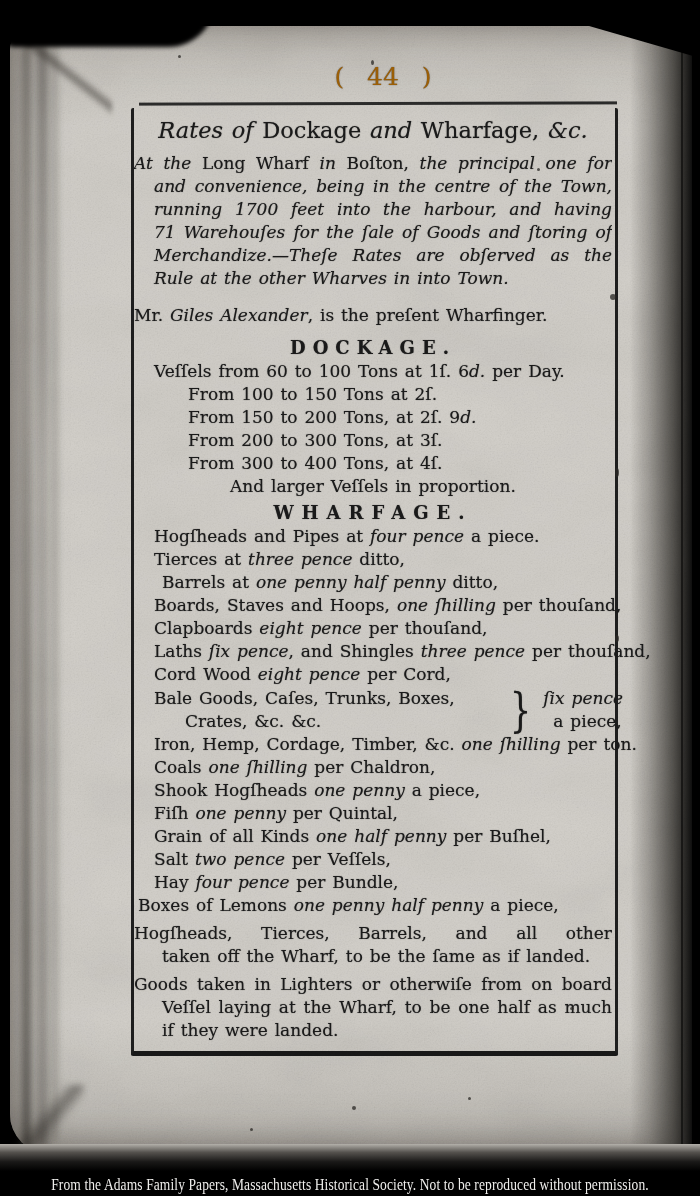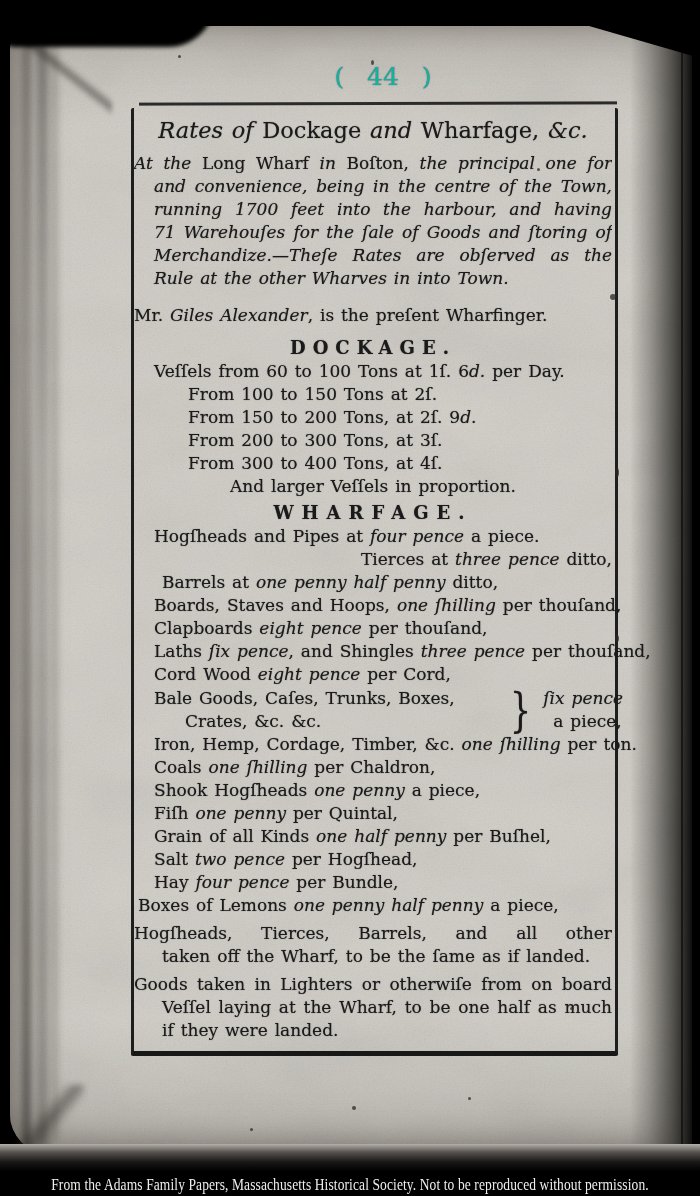--- a/index.html
+++ b/index.html
@@ -23,21 +23,21 @@
             background:linear-gradient(38deg, rgba(0,0,0,0) 44%, rgba(52,48,43,.5) 50%, rgba(0,0,0,0) 56%);}
   .crease-bl{left:8px;top:1085px;width:76px;height:72px;filter:blur(3px);
             background:linear-gradient(130deg, rgba(0,0,0,0) 40%, rgba(45,42,38,.5) 52%, rgba(0,0,0,0) 64%);}
   
   .gutter{position:absolute;left:630px;top:24px;width:63px;height:1130px;pointer-events:none;
           background:linear-gradient(to right, rgba(90,88,84,0) 0%, rgba(92,89,84,.40) 30%,
                      rgba(56,54,50,.78) 68%, rgba(30,29,27,.92) 88%, rgba(8,8,8,.98) 100%);}
   .gutter-line{position:absolute;left:681px;top:30px;width:2px;height:1118px;background:rgba(15,15,14,.75);filter:blur(.6px);}
   
   .pagenum{position:absolute;left:300px;top:62px;width:166px;text-align:center;
-           font-size:25px;color:#14b8a6;word-spacing:15px;
+           font-size:25px;color:#a16207;word-spacing:15px;
            text-shadow:0 0 1.2px rgba(20,20,20,.65);}
   .rule{position:absolute;left:139px;top:102px;width:478px;height:3px;background:#1b1b1b;
         filter:blur(.5px);transform:rotate(-.15deg);opacity:.9;}
   .frame{position:absolute;left:131px;top:108px;width:487px;height:948px;box-sizing:border-box;
          border-left:3px solid #1e1e1e;border-right:3px solid #1e1e1e;border-bottom:5px solid #181818;
          filter:blur(.55px);border-radius:2px;}
   .content{position:absolute;left:134px;top:106px;width:478px;color:#1a1a1a;font-size:17px;
            text-shadow:0 0 1.1px rgba(26,26,26,.55);word-spacing:1.5px;}
   .it{font-style:italic;}
   .title{margin-top:8px;height:33px;line-height:33px;text-align:center;font-size:22.5px;white-space:nowrap;}
@@ -106,21 +106,21 @@
         <div class="tline" style="padding-left: 20px;"><span>Veſſels from 60 to 100 Tons at 1ſ. 6</span><span class="it">d.</span><span> per Day.</span></div>
         <div class="tline" style="padding-left: 54px;"><span>From 100 to 150 Tons at 2ſ.</span></div>
         <div class="tline" style="padding-left: 54px;"><span>From 150 to 200 Tons, at 2ſ. 9</span><span class="it">d.</span></div>
         <div class="tline" style="padding-left: 54px;"><span>From 200 to 300 Tons, at 3ſ.</span></div>
         <div class="tline" style="padding-left: 54px;"><span>From 300 to 400 Tons, at 4ſ.</span></div>
         <div class="tline" style="padding-left: 96px;"><span>And larger Veſſels in proportion.</span></div>
       </div>
     <div class="heading h-wharfage">WHARFAGE.</div>
     <div>
         <div class="tline" style="padding-left: 20px;"><span>Hogſheads and Pipes at </span><span class="it">four pence </span><span>a piece.</span></div>
-        <div class="tline" style="padding-left: 20px; text-align: right;"><span>Tierces at </span><span class="it">three pence </span><span>ditto,</span></div>
+        <div class="tline" style="padding-left: 20px;"><span>Tierces at </span><span class="it">three pence </span><span>ditto,</span></div>
         <div class="tline" style="padding-left: 28px;"><span>Barrels at </span><span class="it">one penny half penny </span><span>ditto,</span></div>
         <div class="tline" style="padding-left: 20px;"><span>Boards, Staves and Hoops, </span><span class="it">one ſhilling </span><span>per thouſand,</span></div>
         <div class="tline" style="padding-left: 20px;"><span>Clapboards </span><span class="it">eight pence </span><span>per thouſand,</span></div>
         <div class="tline" style="padding-left: 20px;"><span>Laths </span><span class="it">ſix pence</span><span>, and Shingles </span><span class="it">three pence </span><span>per thouſand,</span></div>
         <div class="tline" style="padding-left: 20px;"><span>Cord Wood </span><span class="it">eight pence </span><span>per Cord,</span></div>
       </div>
     <div class="brace-row">
       <div class="brace-left">
           <div class="tline" style="padding-left: 0px;"><span>Bale Goods, Caſes, Trunks, Boxes,</span></div>
           <div class="tline" style="padding-left: 31px;"><span>Crates, &amp;c. &amp;c.</span></div>
@@ -130,21 +130,21 @@
           <div class="tline" style="padding-left: 0px;"><span class="it">ſix pence</span></div>
           <div class="tline" style="padding-left: 10px;"><span>a piece,</span></div>
         </div>
     </div>
     <div>
         <div class="tline" style="padding-left: 20px;"><span>Iron, Hemp, Cordage, Timber, &amp;c. </span><span class="it">one ſhilling </span><span>per ton.</span></div>
         <div class="tline" style="padding-left: 20px;"><span>Coals </span><span class="it">one ſhilling </span><span>per Chaldron,</span></div>
         <div class="tline" style="padding-left: 20px;"><span>Shook Hogſheads </span><span class="it">one penny </span><span>a piece,</span></div>
         <div class="tline" style="padding-left: 20px;"><span>Fiſh </span><span class="it">one penny </span><span>per Quintal,</span></div>
         <div class="tline" style="padding-left: 20px;"><span>Grain of all Kinds </span><span class="it">one half penny </span><span>per Buſhel,</span></div>
-        <div class="tline" style="padding-left: 20px;"><span>Salt </span><span class="it">two pence </span><span>per Hogſhead,</span></div>
+        <div class="tline" style="padding-left: 20px;"><span>Salt </span><span class="it">two pence </span><span>per Veſſels,</span></div>
         <div class="tline" style="padding-left: 20px;"><span>Hay </span><span class="it">four pence </span><span>per Bundle,</span></div>
         <div class="tline" style="padding-left: 4px;"><span>Boxes of Lemons </span><span class="it">one penny half penny </span><span>a piece,</span></div>
       </div>
     <div class="closing p1">
         <div class="tline just" style="padding-left: 0px;"><span>Hogſheads, Tierces, Barrels, and all other Merchandize</span></div>
         <div class="tline" style="padding-left: 28px;"><span>taken off the Wharf, to be the ſame as if landed.</span></div>
       </div>
     <div class="closing p2">
         <div class="tline just" style="padding-left: 0px;"><span>Goods taken in Lighters or otherwiſe from on board any</span></div>
         <div class="tline just" style="padding-left: 28px;"><span>Veſſel laying at the Wharf, to be one half as much as</span></div>

